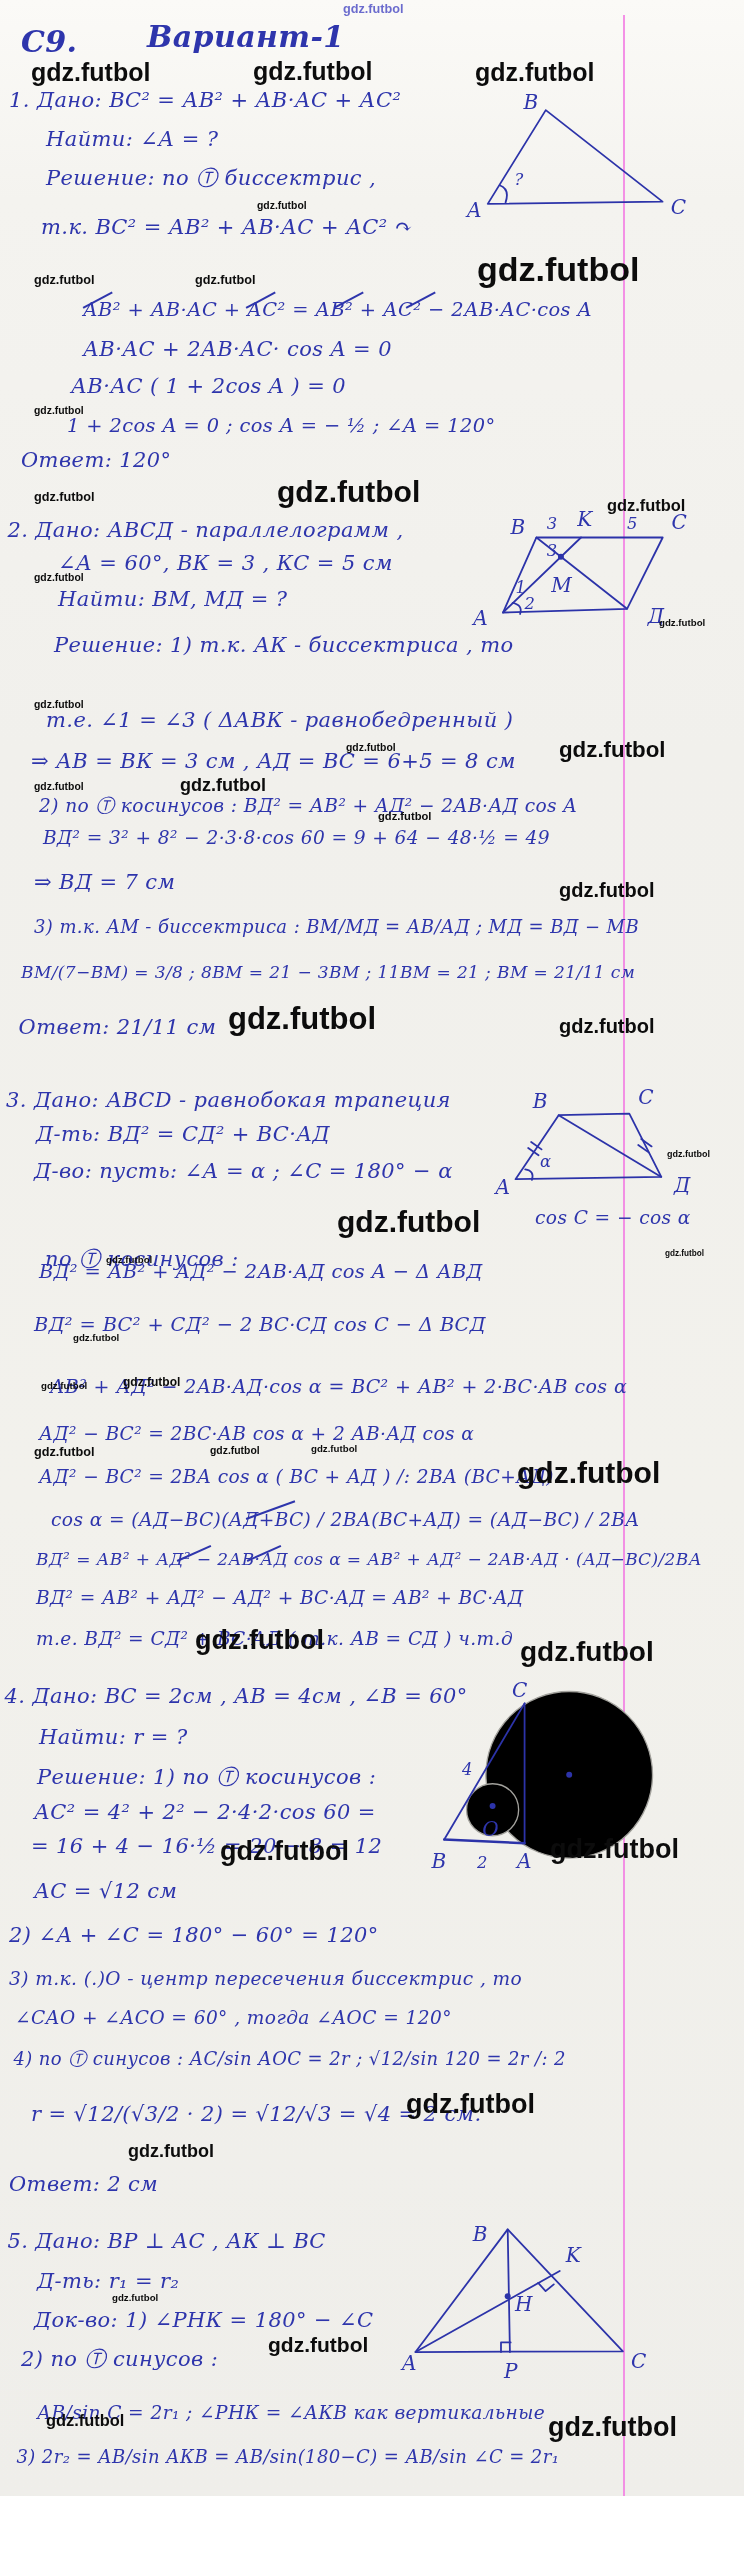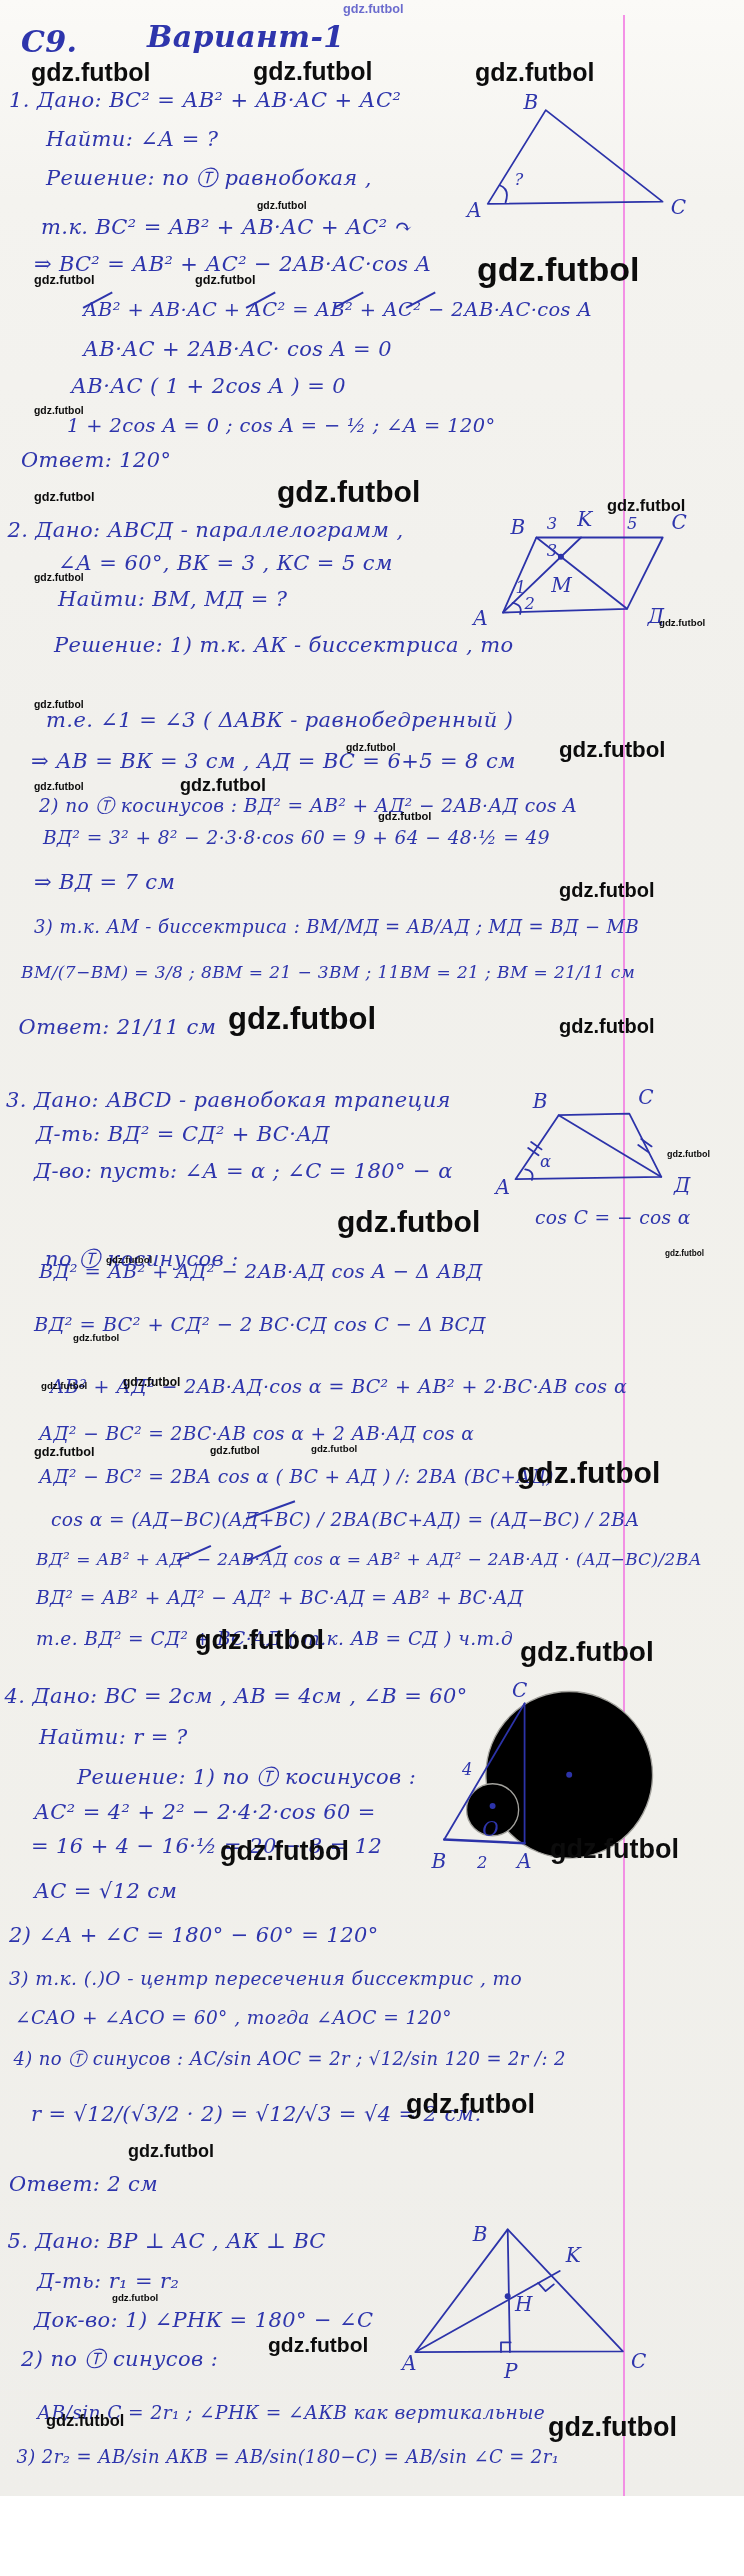--- a/index.html
+++ b/index.html
@@ -84,23 +84,22 @@
   <div class="wm" style="left:268px;top:2333px;font-size:21px;">gdz.futbol</div>
   <div class="wm" style="left:46px;top:2411px;font-size:16.4px;">gdz.futbol</div>
   <div class="wm" style="left:548px;top:2412px;font-size:27px;">gdz.futbol</div>
   <div class="wm" style="left:283px;top:2494px;font-size:12px;">gdz.futbol</div>
 
   <div class="hw big" style="left:21px;top:24px;">С9.</div>
   <div class="hw big" style="left:147px;top:19.4px;">Вариант-1</div>
 
   <div class="hw" style="left:9px;top:88px;">1. Дано:  ВС² = АВ² + АВ·АС + АС²</div>
   <div class="hw" style="left:46px;top:127px;">Найти:  ∠А = ?</div>
-  <div class="hw" style="left:46px;top:164px;">Решение:  по Ⓣ равнобокая ,</div>
+  <div class="hw" style="left:46px;top:164px;">Решение:  по Ⓣ биссектрис ,</div>
   <div class="hw" style="left:41px;top:215px;">т.к.  ВС² = АВ² + АВ·АС + АС²  ↷</div>
-  <div class="hw" style="left:34px;top:252px;">⇒ ВС² = АВ² + АС² − 2АВ·АС·cos A</div>
   <div class="hw" style="left:83px;top:298px;font-size:19.4px;">АВ² + АВ·АС + АС² = АВ² + АС² − 2АВ·АС·cos A</div>
   <div class="hw" style="left:83px;top:337px;">АВ·АС + 2АВ·АС· cos A  =  0</div>
   <div class="hw" style="left:71px;top:374px;">АВ·АС ( 1 + 2cos A ) = 0</div>
   <div class="hw" style="left:67px;top:414px;font-size:19.4px;">1 + 2cos A = 0 ;   cos A = − ½  ;  ∠A = 120°</div>
   <div class="hw" style="left:21px;top:448px;">Ответ:  120°</div>
   <div class="cancel" style="left:83px;top:307px;width:33px;transform:rotate(-28deg);"></div>
   <div class="cancel" style="left:246px;top:307px;width:33px;transform:rotate(-28deg);"></div>
   <div class="cancel" style="left:334px;top:307px;width:33px;transform:rotate(-28deg);"></div>
   <div class="cancel" style="left:406px;top:307px;width:33px;transform:rotate(-28deg);"></div>
 
@@ -130,21 +129,21 @@
   <div class="hw" style="left:51px;top:1509px;font-size:18.6px;">cos α = (АД−ВС)(АД+ВС) / 2ВА(ВС+АД)  =  (АД−ВС) / 2ВА</div>
   <div class="hw" style="left:36px;top:1549px;font-size:17px;">ВД² = АВ² + АД² − 2АВ·АД cos α = АВ² + АД² − 2АВ·АД · (АД−ВС)/2ВА</div>
   <div class="hw" style="left:36px;top:1587px;font-size:18.6px;">ВД² = АВ² + АД² − АД² + ВС·АД  =  АВ² + ВС·АД</div>
   <div class="hw" style="left:36px;top:1628px;font-size:18.6px;">т.е.  ВД² = СД² + ВС·АД   ( т.к.  АВ = СД )    ч.т.д</div>
   <div class="cancel" style="left:246px;top:1518px;width:52px;transform:rotate(-20deg);"></div>
   <div class="cancel" style="left:177px;top:1560px;width:37px;transform:rotate(-24deg);"></div>
   <div class="cancel" style="left:247px;top:1560px;width:37px;transform:rotate(-24deg);"></div>
 
   <div class="hw" style="left:4.5px;top:1684px;">4. Дано:  ВС = 2см ,  АВ = 4см ,  ∠В = 60°</div>
   <div class="hw" style="left:39px;top:1725px;">Найти:   r = ?</div>
-  <div class="hw" style="left:37px;top:1763px;margin-left:40px;">Решение: 1) по Ⓣ косинусов :</div>
+  <div class="hw" style="left:37px;top:1763px;">Решение: 1) по Ⓣ косинусов :</div>
   <div class="hw" style="left:34px;top:1800px;">АС² = 4² + 2² − 2·4·2·cos 60 =</div>
   <div class="hw" style="left:31px;top:1834px;">= 16 + 4 − 16·½  =  20 − 8 = 12</div>
   <div class="hw" style="left:34px;top:1879px;">АС = √12 см</div>
   <div class="hw" style="left:9px;top:1923px;">2) ∠А + ∠С = 180° − 60° = 120°</div>
   <div class="hw" style="left:9px;top:1968px;font-size:18.6px;text-align:center;">3) т.к. (.)О - центр пересечения биссектрис ,  то</div>
   <div class="hw" style="left:15px;top:2007px;font-size:18.6px;">∠САО + ∠АСО = 60° ,  тогда  ∠АОС = 120°</div>
   <div class="hw" style="left:13.4px;top:2047px;font-size:18px;">4) по Ⓣ синусов :  АС/sin АОС = 2r ;  √12/sin 120 = 2r  /: 2</div>
   <div class="hw" style="left:31px;top:2102px;">r = √12/(√3/2 · 2)  =  √12/√3  =  √4 = 2 см.</div>
   <div class="hw" style="left:9px;top:2172px;">Ответ:   2 см</div>
 

